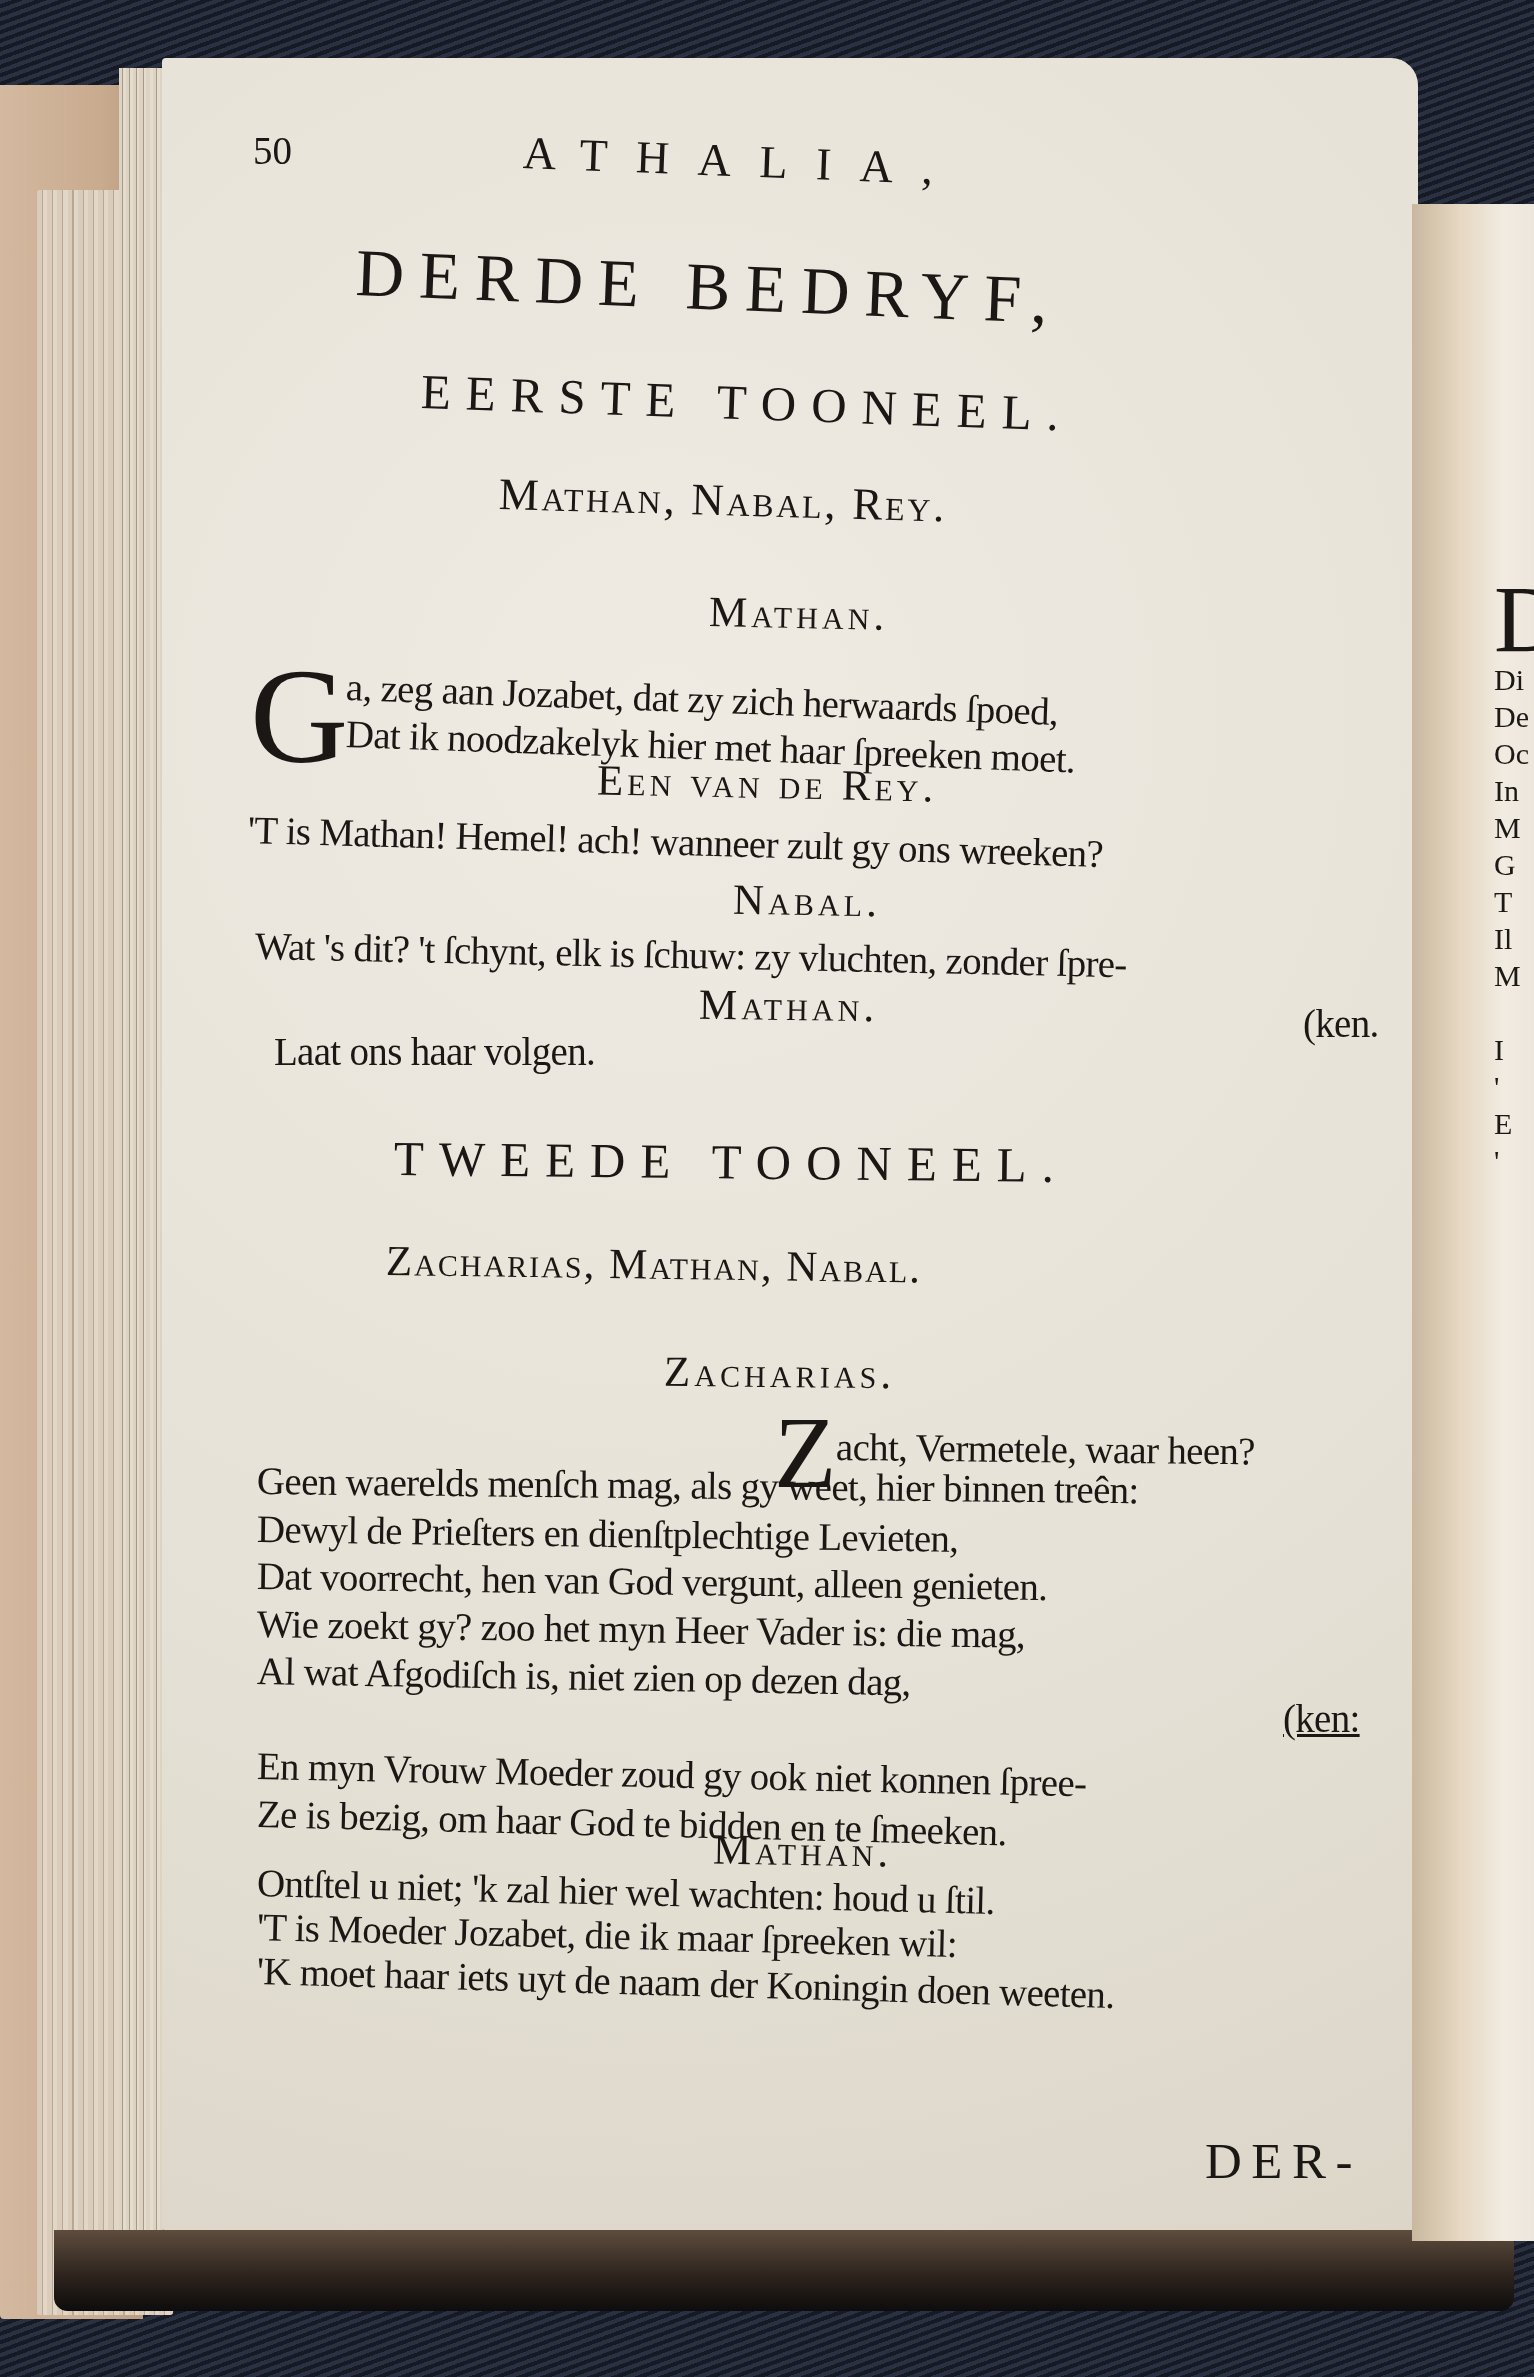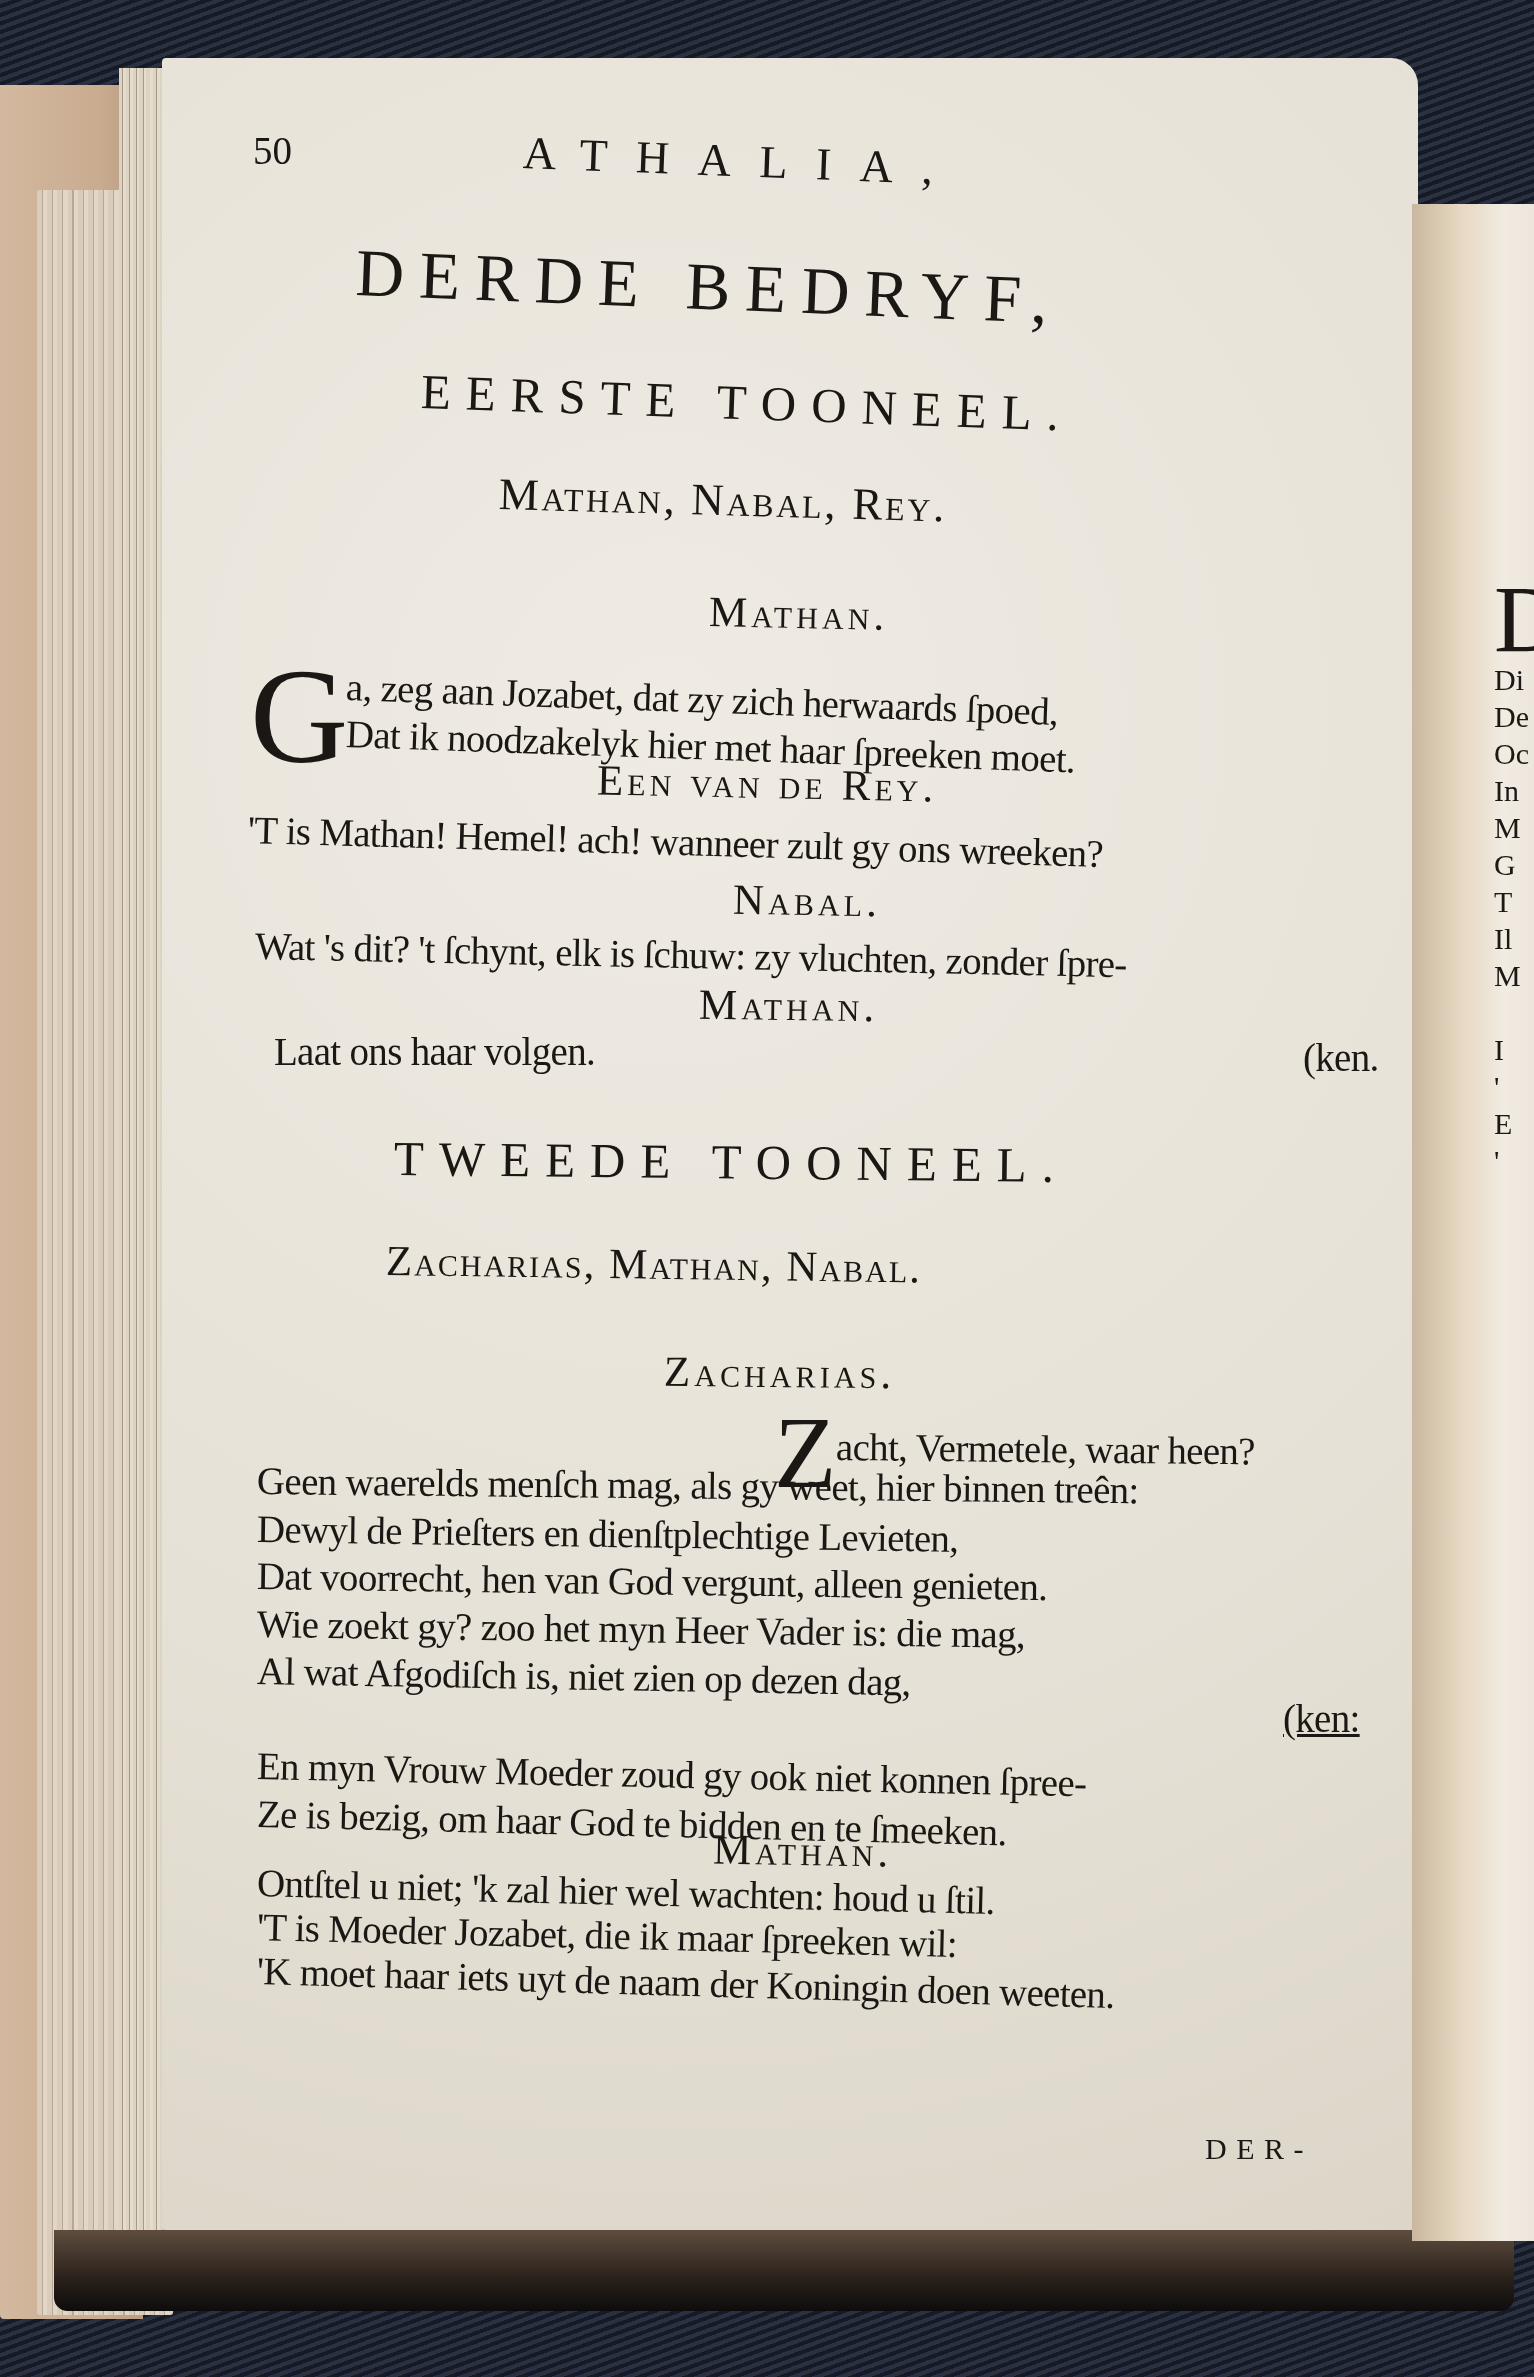--- a/index.html
+++ b/index.html
@@ -50,21 +50,21 @@
   }
   .pageno { left:253px; top:128px; font-size:39px; }
   .running-head { left:523px; top:126px; font-size:46px; letter-spacing:28.5px; transform:rotate(2.2deg); transform-origin:left; }
   .act-title { left:356px; top:234px; font-size:67px; letter-spacing:15px; transform:rotate(2.3deg); transform-origin:left; }
   .scene-title { left:421px; top:363px; font-size:49px; letter-spacing:15px; transform:rotate(2deg); transform-origin:left; }
   .cast { left:499px; top:468px; font-size:45px; letter-spacing:2.7px; font-variant:small-caps; transform:rotate(1.6deg); transform-origin:left; }
   .speaker { font-variant:small-caps; letter-spacing:4.1px; font-size:43px; }
   .verse { font-size:39px; letter-spacing:-0.7px; }
   .dropcap-g { left:250px; top:648px; font-size:136px; line-height:1; }
   .dropcap-z { left:774px; top:1402px; font-size:102px; line-height:1; }
-  .catchword { left:1205px; top:2132px; font-size:30px; letter-spacing:9.5px; }
+  .catchword { left:1205px; top:2132px; font-size:51px; letter-spacing:9.5px; }
 </style>
 </head>
 <body>
 
 <div class="cover-left"></div>
 <div class="page-stack"></div>
 <div class="page-edges"></div>
 <div class="page-shadow-bottom"></div>
 <div class="page"></div>
 <div class="right-page"></div>
@@ -96,21 +96,21 @@
 
 <div class="text speaker" style="left:709px;top:589px;transform:rotate(1.2deg);">Mathan.</div>
 <div class="text dropcap-g">G</div>
 <div class="text verse" style="left:346px;top:664px;transform:rotate(2deg);transform-origin:left;">a, zeg aan Jozabet, dat zy zich herwaards ſpoed,</div>
 <div class="text verse" style="left:346px;top:711px;transform:rotate(2deg);transform-origin:left;">Dat ik noodzakelyk hier met haar ſpreeken moet.</div>
 <div class="text speaker" style="left:597px;top:759px;transform:rotate(1.2deg);">Een van de Rey.</div>
 <div class="text verse" style="left:248px;top:807px;transform:rotate(1.6deg);transform-origin:left;">'T is Mathan! Hemel! ach! wanneer zult gy ons wreeken?</div>
 <div class="text speaker" style="left:733px;top:876px;transform:rotate(1deg);">Nabal.</div>
 <div class="text verse" style="left:255px;top:923px;transform:rotate(1.2deg);transform-origin:left;">Wat 's dit? 't ſchynt, elk is ſchuw: zy vluchten, zonder ſpre-</div>
 <div class="text speaker" style="left:699px;top:981px;transform:rotate(0.8deg);">Mathan.</div>
-<div class="text verse" style="left:1303px;top:1001px;margin-top:34px;">(ken.</div>
+<div class="text verse" style="left:1303px;top:1001px;">(ken.</div>
 <div class="text verse" style="left:274px;top:1029px;">Laat ons haar volgen.</div>
 
 <div class="text" style="left:394px;top:1130px;font-size:49px;letter-spacing:15px;transform:rotate(0.6deg);transform-origin:left;">TWEEDE TOONEEL.</div>
 <div class="text" style="left:386px;top:1236px;font-size:43px;letter-spacing:2px;font-variant:small-caps;transform:rotate(0.8deg);transform-origin:left;">Zacharias, Mathan, Nabal.</div>
 
 <div class="text speaker" style="left:664px;top:1348px;transform:rotate(0.6deg);">Zacharias.</div>
 <div class="text dropcap-z">Z</div>
 <div class="text verse" style="left:836px;top:1424px;transform:rotate(0.6deg);transform-origin:left;">acht, Vermetele, waar heen?</div>
 <div class="text verse" style="left:257px;top:1458px;transform:rotate(0.6deg);transform-origin:left;">Geen waerelds menſch mag, als gy weet, hier binnen treên:</div>
 <div class="text verse" style="left:257px;top:1506px;transform:rotate(0.8deg);transform-origin:left;">Dewyl de Prieſters en dienſtplechtige Levieten,</div>

